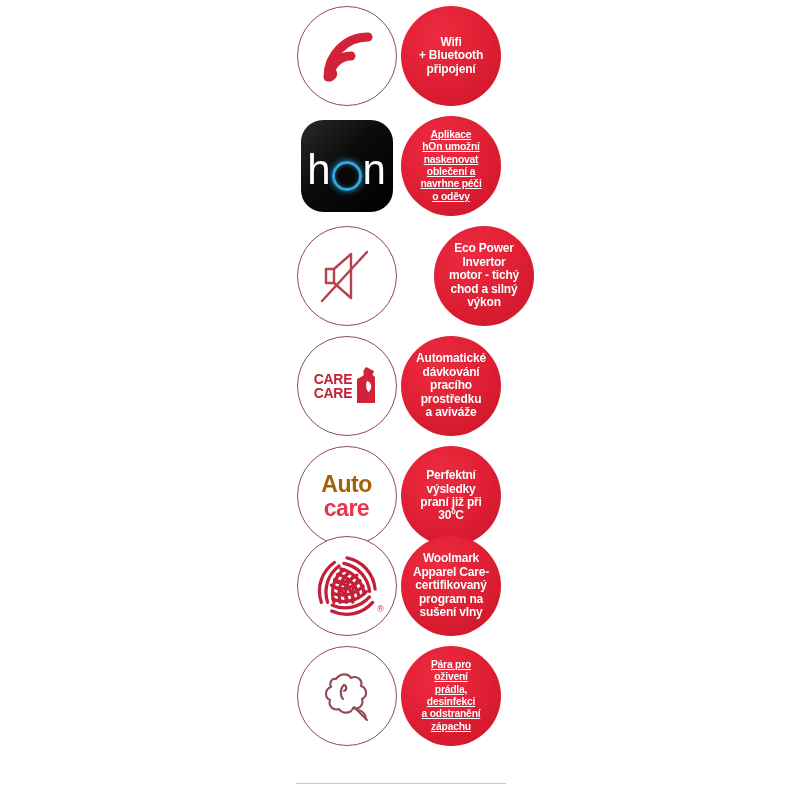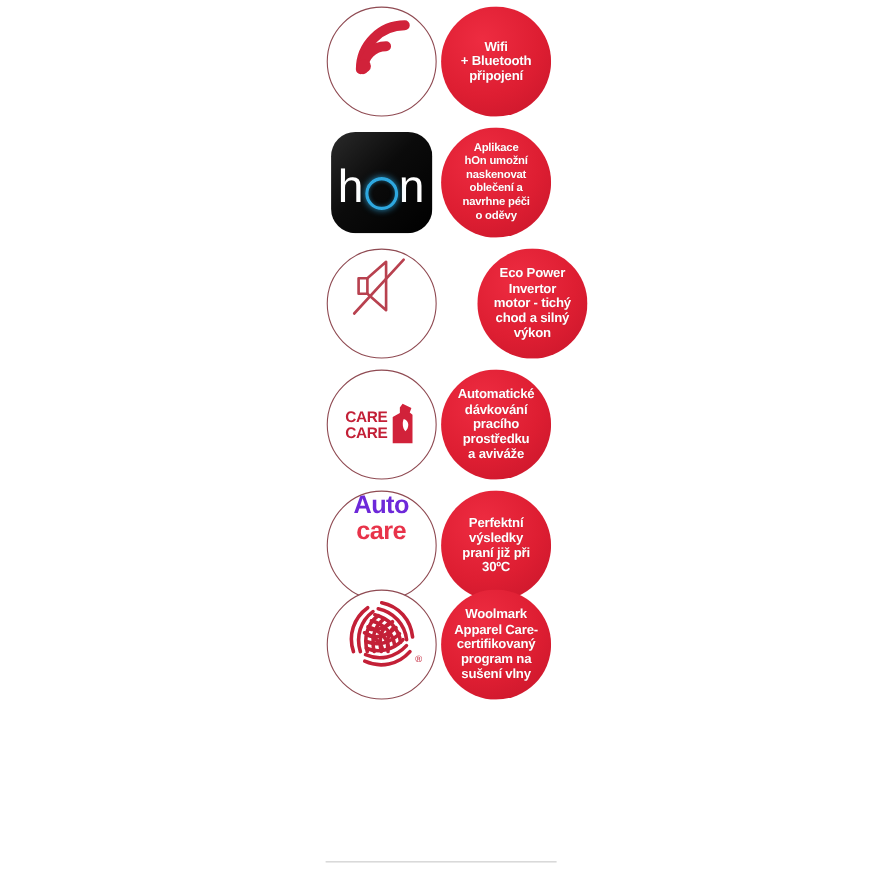--- a/index.html
+++ b/index.html
@@ -38,20 +38,21 @@
     justify-content: center;
     position: relative;
   }
   .icon-circle {
     width: 100px;
     height: 100px;
     border-radius: 50%;
     border: 1.4px solid #8f4a52;
     box-sizing: border-box;
     display: flex;
+    align-items: center;
     justify-content: center;
     background: #ffffff;
     position: relative;
     overflow: hidden;
   }
   .icon-square {
     width: 92px;
     height: 92px;
     border-radius: 22px;
     background: #0a0a0a;
@@ -82,20 +83,21 @@
     font-size: 12px;
     line-height: 13.4px;
     letter-spacing: -0.2px;
     display: block;
     white-space: pre-line;
     text-shadow: 0 0 1px rgba(0,0,0,0.18);
   }
   .bubble.small .bubble-text {
     font-size: 10.3px;
     line-height: 12.3px;
+    text-decoration: underline;
   }
 
   
   .hon-wrap {
     display: flex;
     align-items: center;
     justify-content: center;
     font-family: "Liberation Sans", sans-serif;
     font-size: 40px;
     font-weight: 300;
@@ -124,21 +126,21 @@
 
   
   .autocare {
     text-align: center;
     line-height: 0.98;
     font-weight: bold;
     letter-spacing: -0.5px;
   }
   .autocare .auto {
     display: block;
-    color: #6d28d9;
+    color: #a16207;
     font-size: 23px;
   }
   .autocare .care {
     display: block;
     color: #e8334a;
     font-size: 23px;
     margin-top: 1px;
   }
 
   
@@ -310,16 +312,41 @@
     </div>
     <div class="bubble">
       <span class="bubble-text">Woolmark
 Apparel Care-
 certifikovaný
 program na
 sušení vlny</span>
     </div>
   </div>
 
+  <div class="feature-row" style="top:643px;">
+    <div class="icon-holder">
+      <div class="icon-circle">
+        <svg width="66" height="66" viewBox="0 0 66 66" aria-hidden="true">
+          <g fill="none" stroke="#8f4a52" stroke-width="2.1" stroke-linecap="round" stroke-linejoin="round">
+            <path d="M22 16 C26 10 34 10 37 15 C43 12 49 17 47 23 C53 25 54 33 48 36
+                     C50 42 45 47 39 45 C37 51 28 51 25 46 C19 48 14 43 16 37
+                     C10 34 11 26 17 24 C15 19 18 15 22 16 Z"></path>
+            <path d="M30 22 C26 25 26 33 29 36"></path>
+            <path d="M30 22 C33 23 33 27 30 28"></path>
+            <line x1="40" y1="44" x2="53" y2="57"></line>
+            <path d="M43 47 C48 47 52 51 52 56"></path>
+          </g>
+        </svg>
+      </div>
+    </div>
+    <div class="bubble small">
+      <span class="bubble-text">Pára pro
+oživení
+prádla,
+desinfekci
+a odstranění
+zápachu</span>
+    </div>
+  </div>
 
   <div class="divider-line"></div>
 
 </div>
 
 </body></html>

